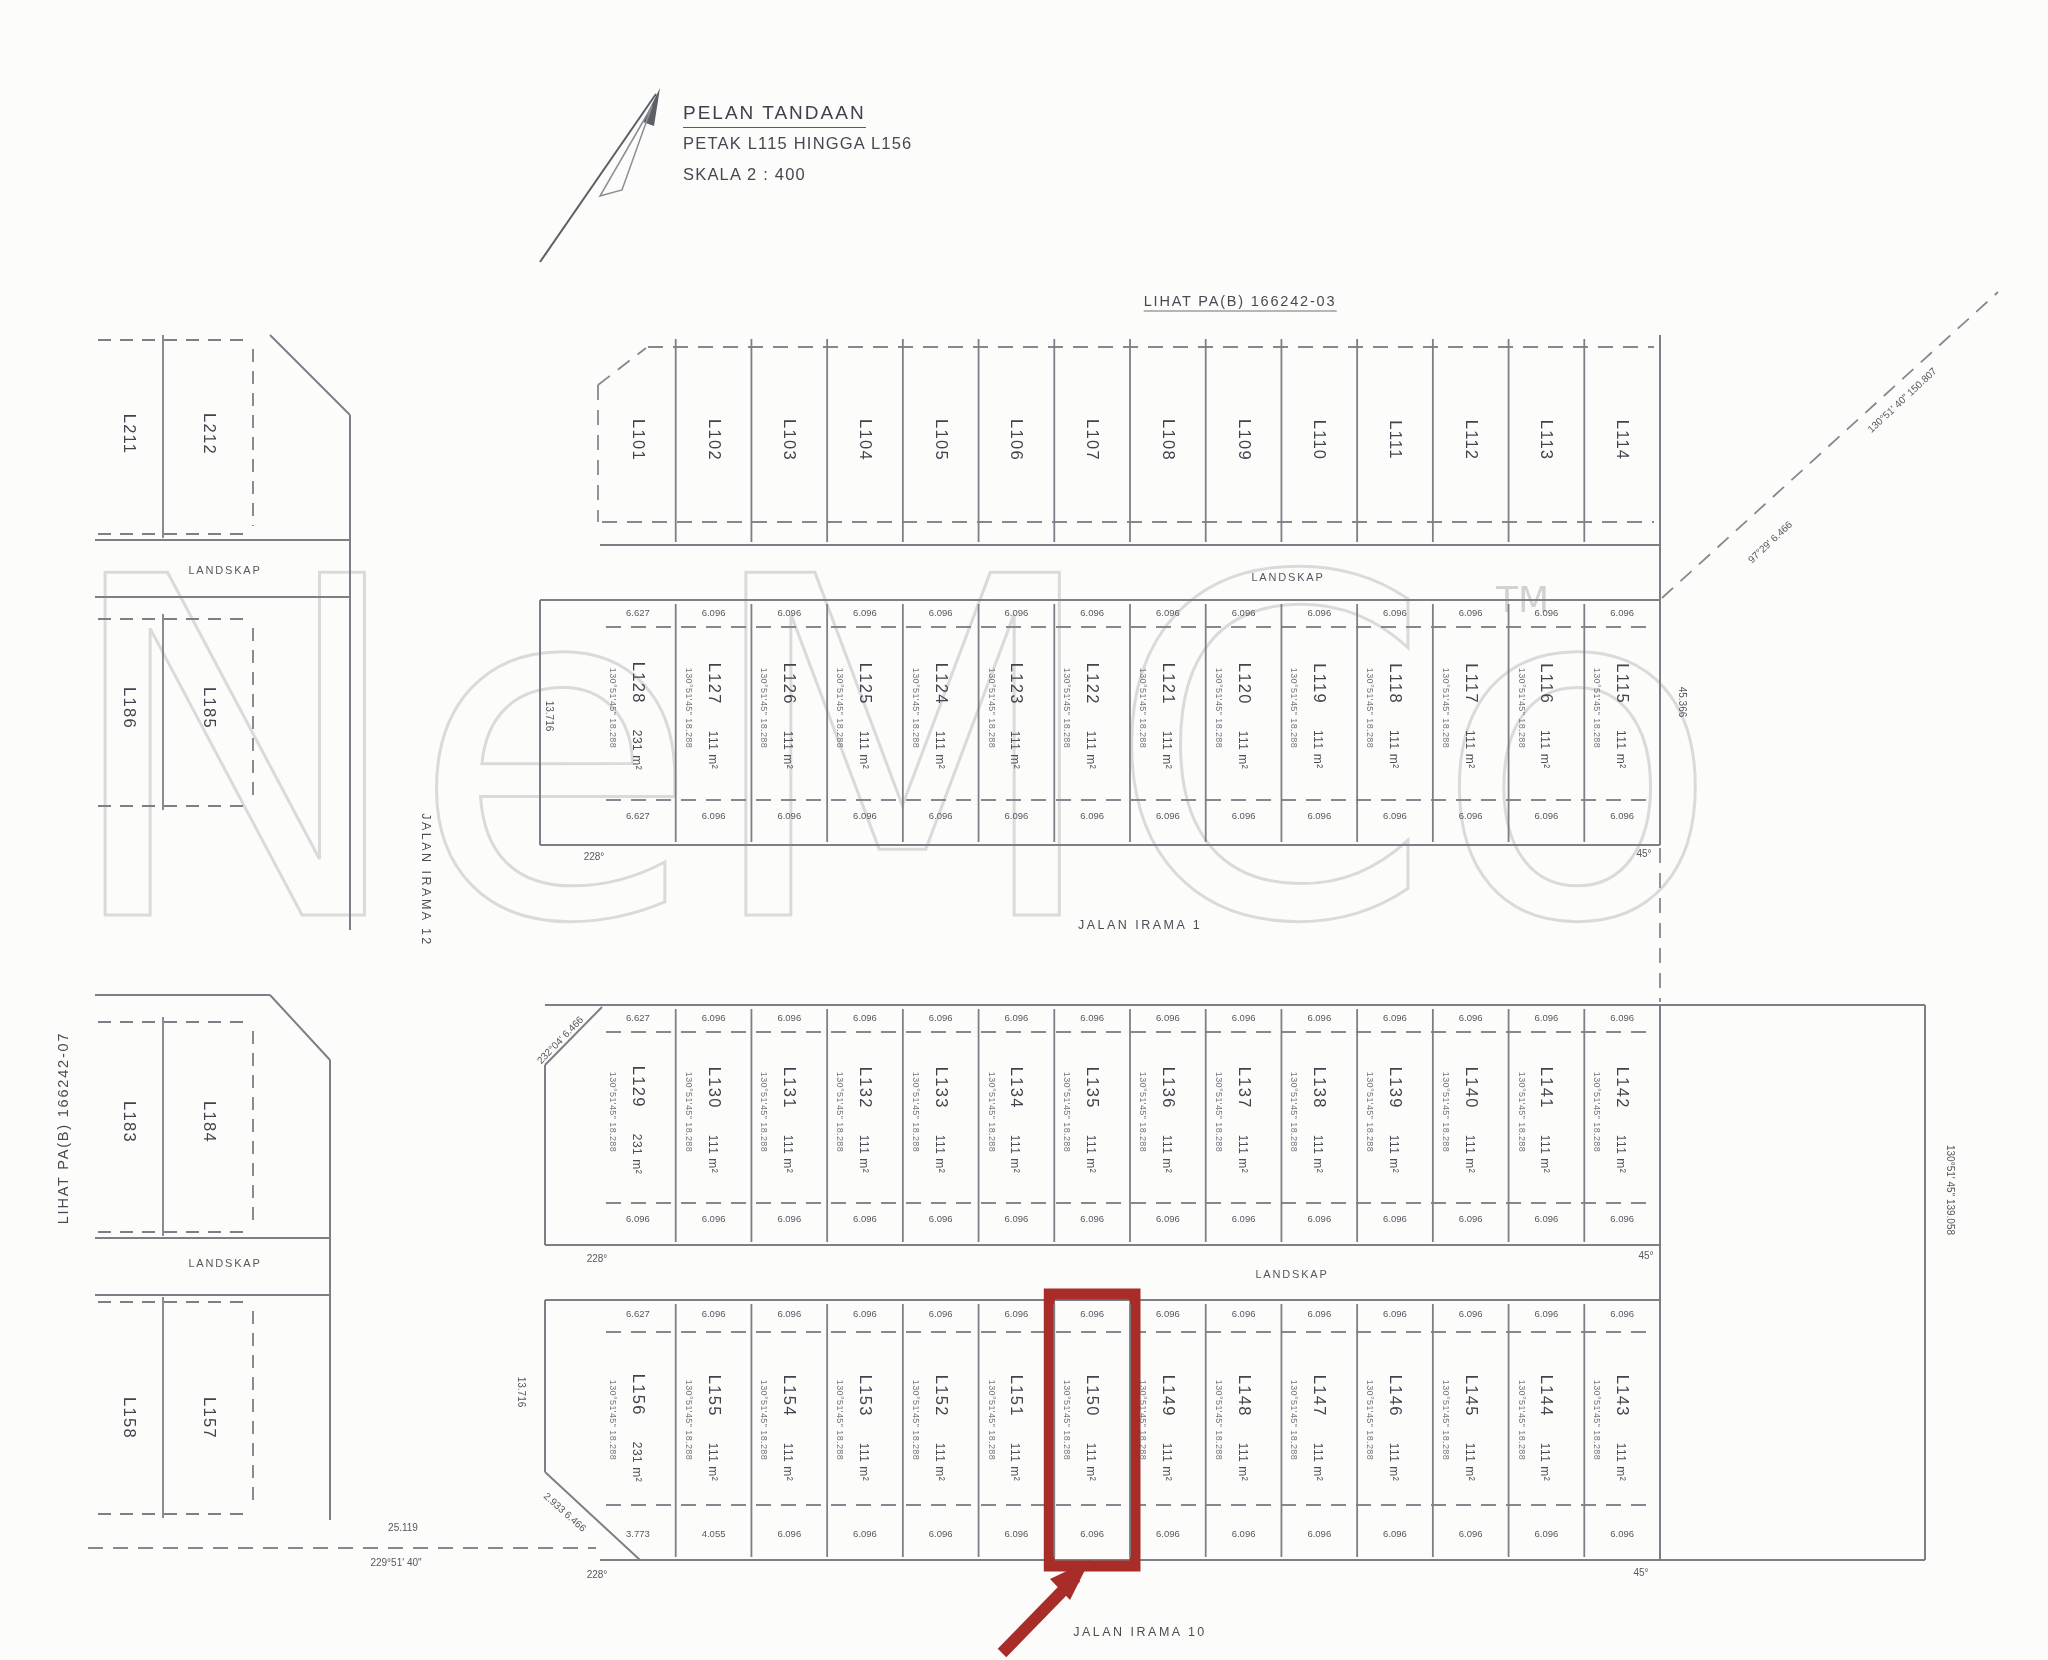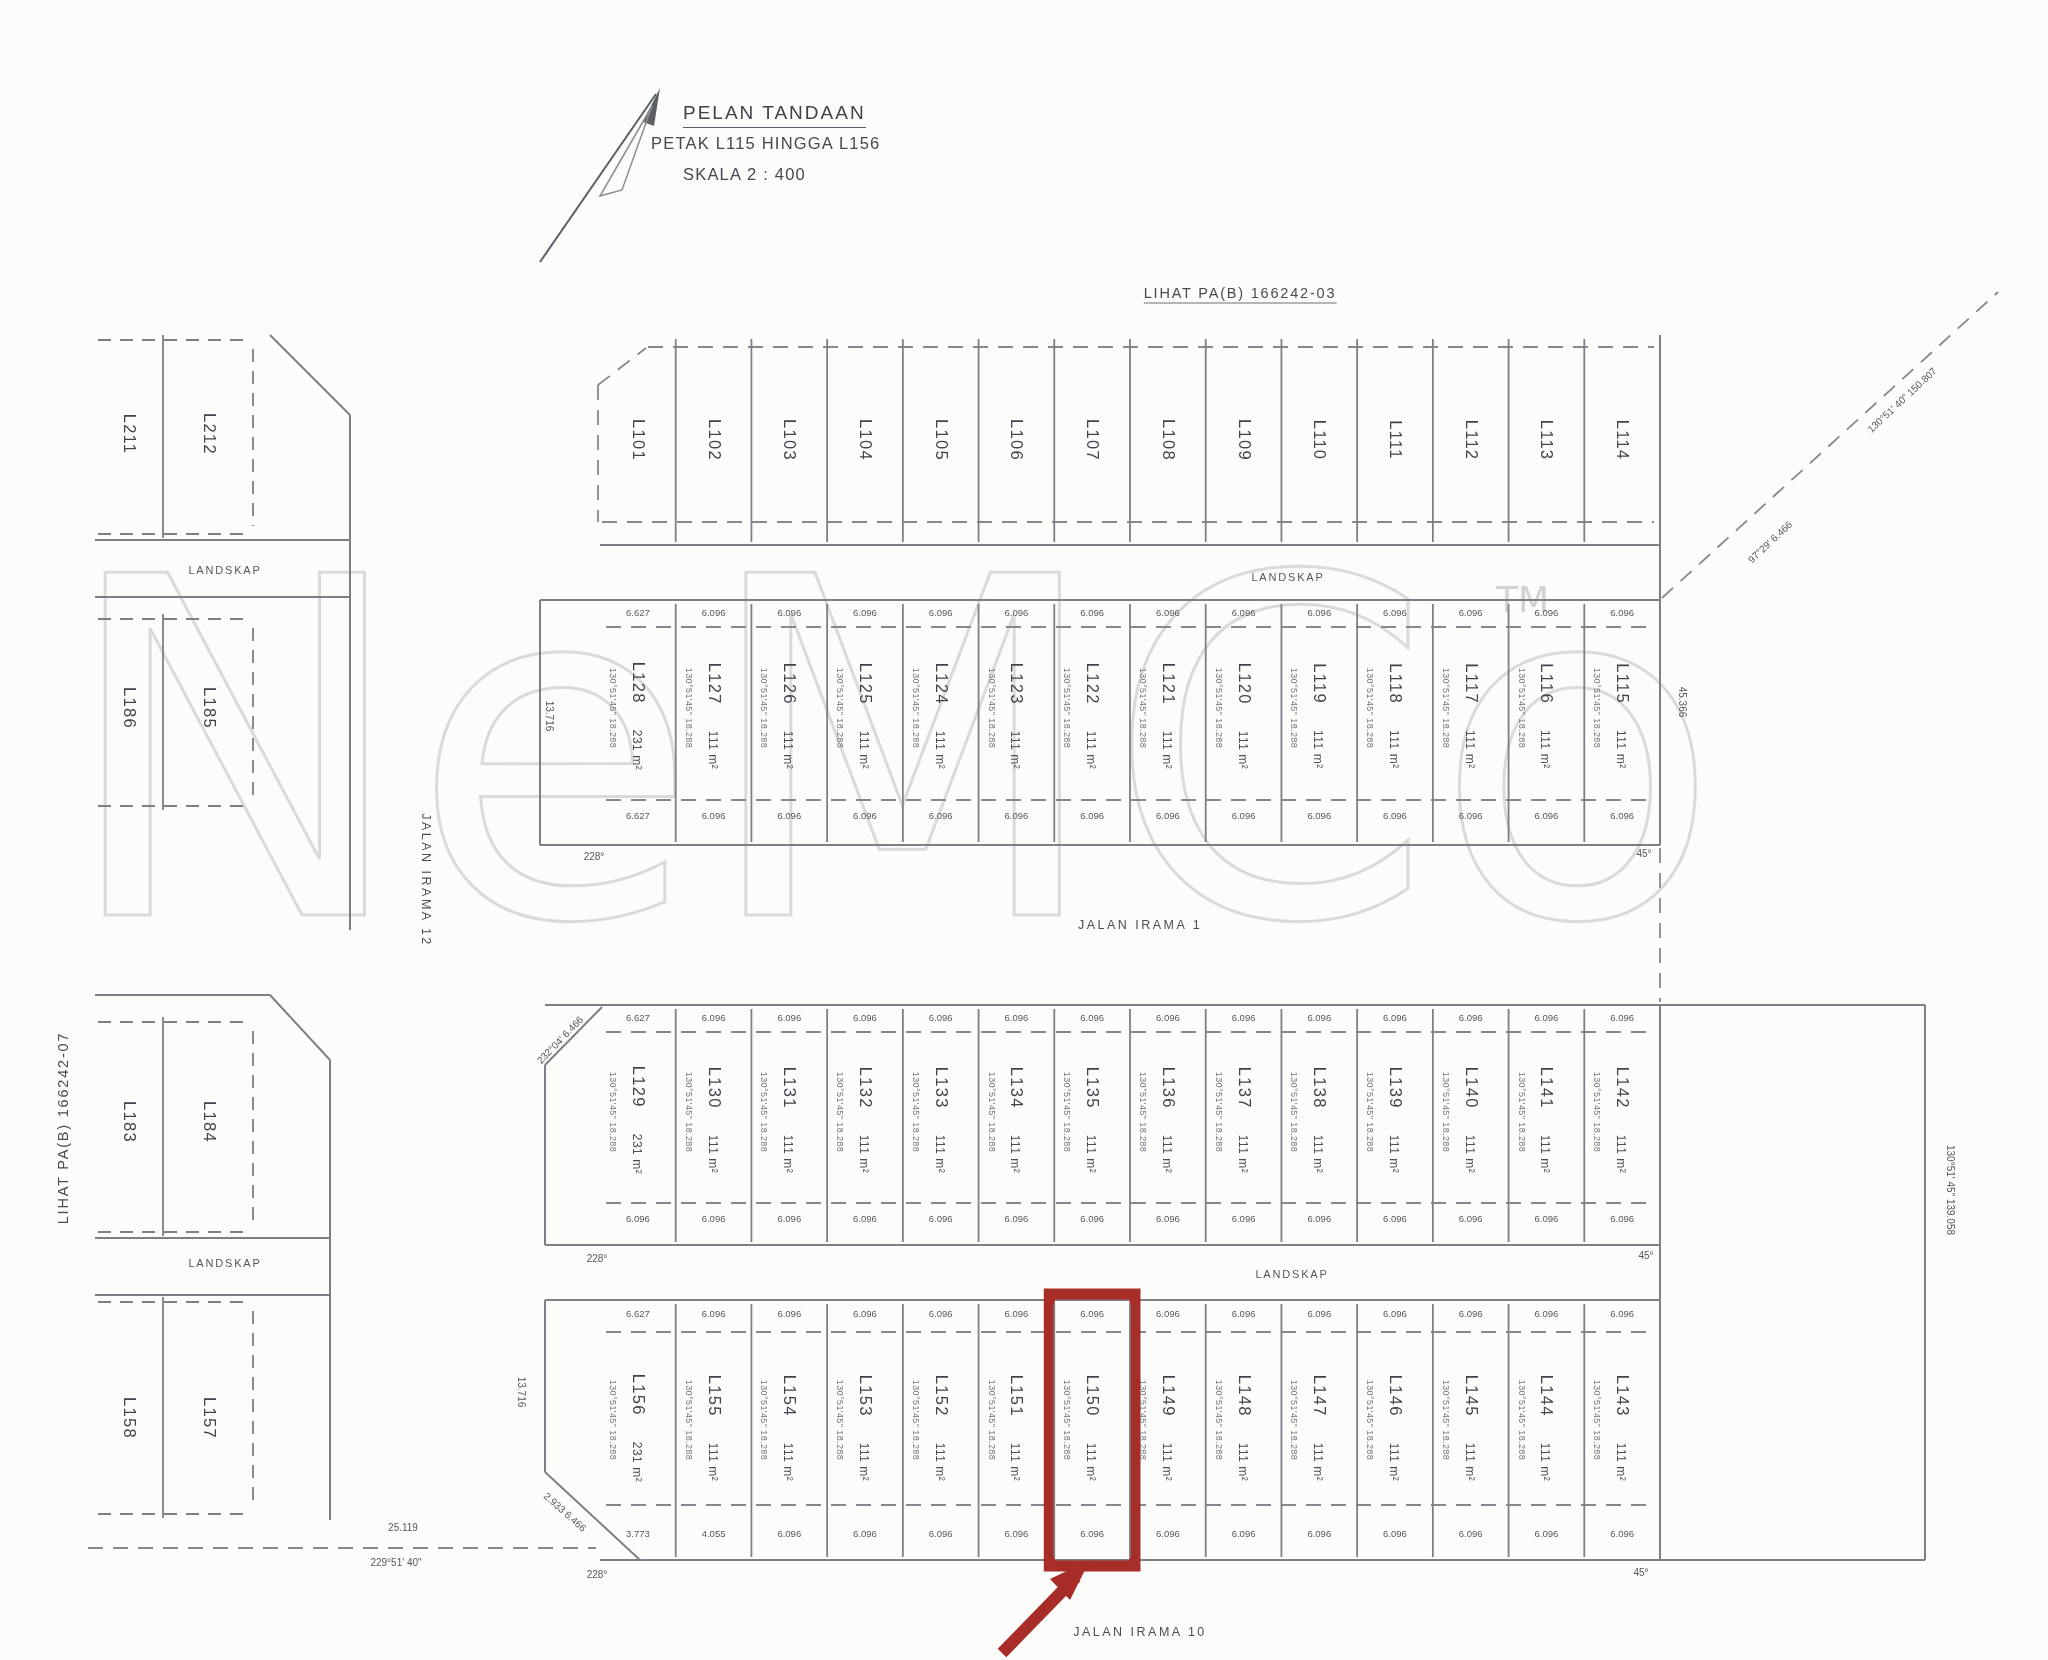--- a/index.html
+++ b/index.html
@@ -150,24 +150,24 @@
         <line x1="253" y1="1031" x2="253" y2="1224" stroke="#7c8086" stroke-width="1.8" stroke-dasharray="13 9"></line>
         <line x1="163" y1="1017" x2="163" y2="1236" stroke="#7c8086" stroke-width="1.8"></line>
         <line x1="98" y1="1302" x2="250" y2="1302" stroke="#7c8086" stroke-width="1.8" stroke-dasharray="13 9"></line>
         <line x1="98" y1="1514" x2="250" y2="1514" stroke="#7c8086" stroke-width="1.8" stroke-dasharray="13 9"></line>
         <line x1="253" y1="1311" x2="253" y2="1506" stroke="#7c8086" stroke-width="1.8" stroke-dasharray="13 9"></line>
         <line x1="163" y1="1297" x2="163" y2="1518" stroke="#7c8086" stroke-width="1.8"></line>
       </g>
   </svg>
 
   <div class="t title" style="left:683px;top:102px">PELAN TANDAAN</div>
-  <div class="t sub" style="left:651px;top:134px">PETAK L115 HINGGA L156</div>
+  <div class="t sub" style="left:683px;top:134px">PETAK L115 HINGGA L156</div>
   <div class="t sub" style="left:683px;top:165px">SKALA 2 : 400</div>
 
-  <div class="t ref ctr" style="left:1240px;top:294px">LIHAT PA(B) 166242-03</div>
+  <div class="t ref ctr" style="left:1240px;top:302px">LIHAT PA(B) 166242-03</div>
   <div class="t ref" style="left:64px;top:1128px;transform:translate(-50%,-50%) rotate(-90deg);border-bottom:none">LIHAT PA(B) 166242-07</div>
 
   <div class="t roadlab ctr" style="left:1140px;top:925px">JALAN IRAMA 1</div>
   <div class="t roadlab ctr" style="left:1140px;top:1632px">JALAN IRAMA 10</div>
   <div class="t roadlab" style="left:426px;top:880px;transform:translate(-50%,-50%) rotate(90deg)">JALAN IRAMA 12</div>
 
   <div class="t landskap ctr" style="left:225px;top:570px">LANDSKAP</div>
   <div class="t landskap ctr" style="left:1288px;top:577px">LANDSKAP</div>
   <div class="t landskap ctr" style="left:225px;top:1263px">LANDSKAP</div>
   <div class="t landskap ctr" style="left:1292px;top:1274px">LANDSKAP</div>

